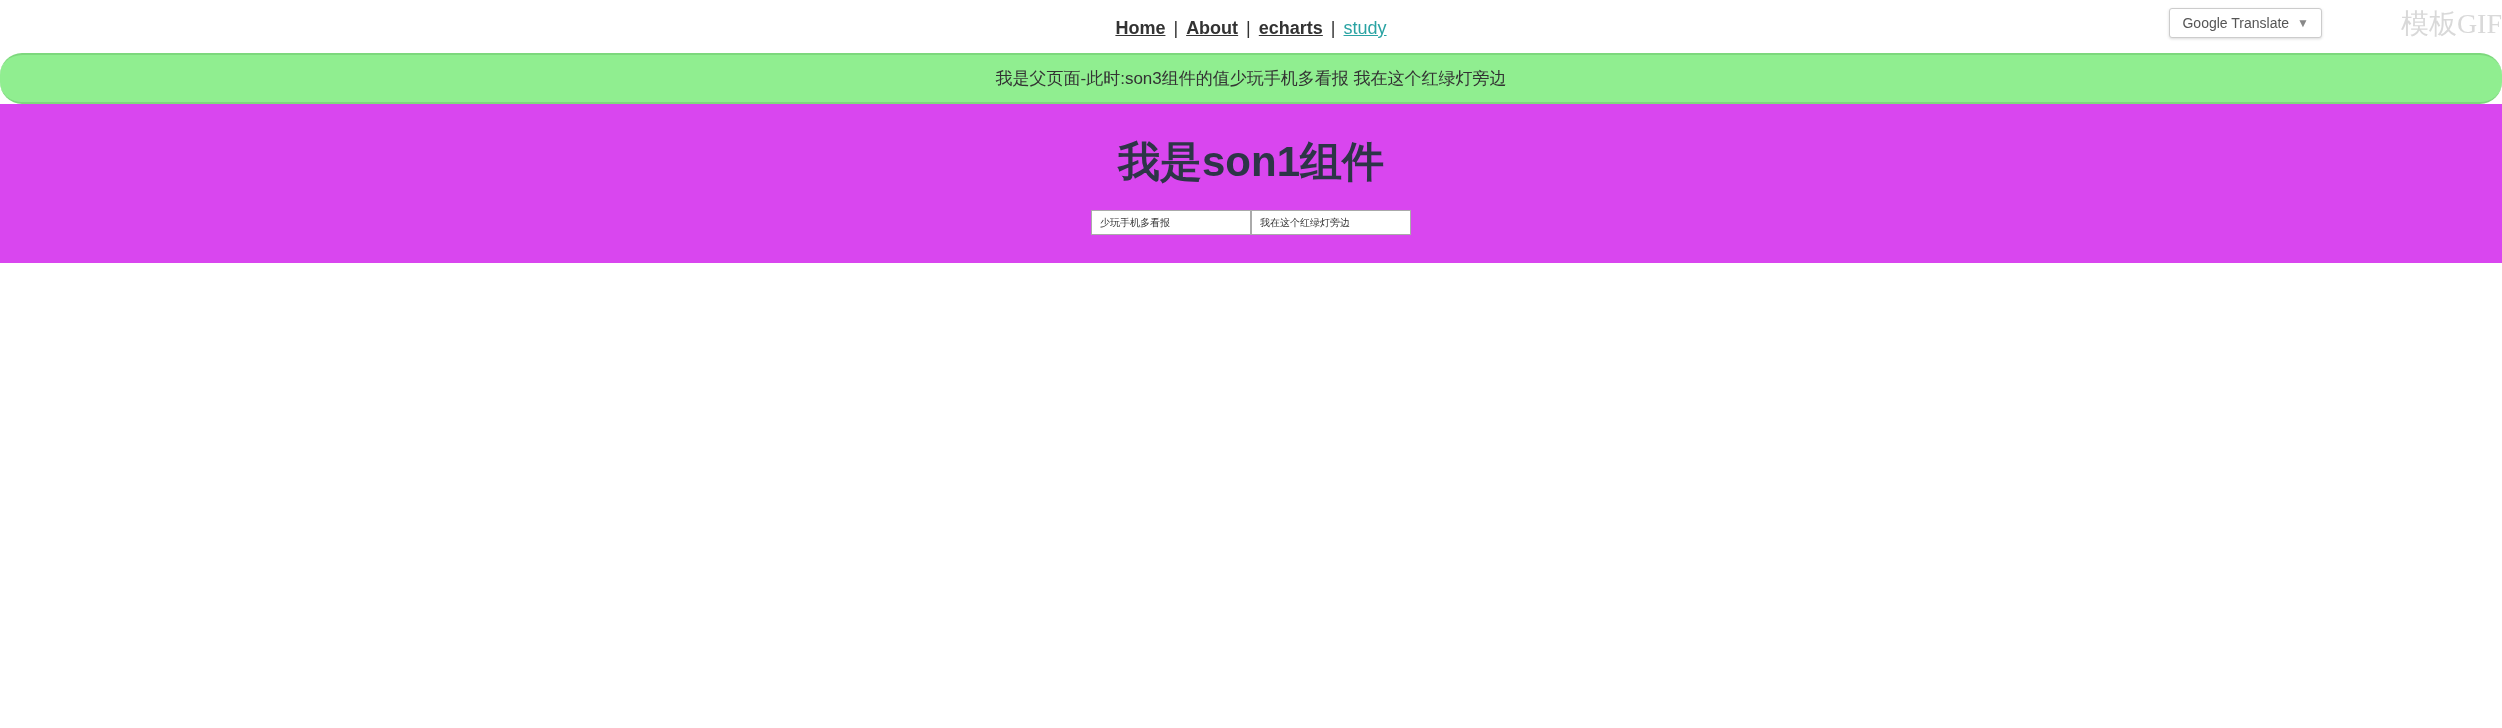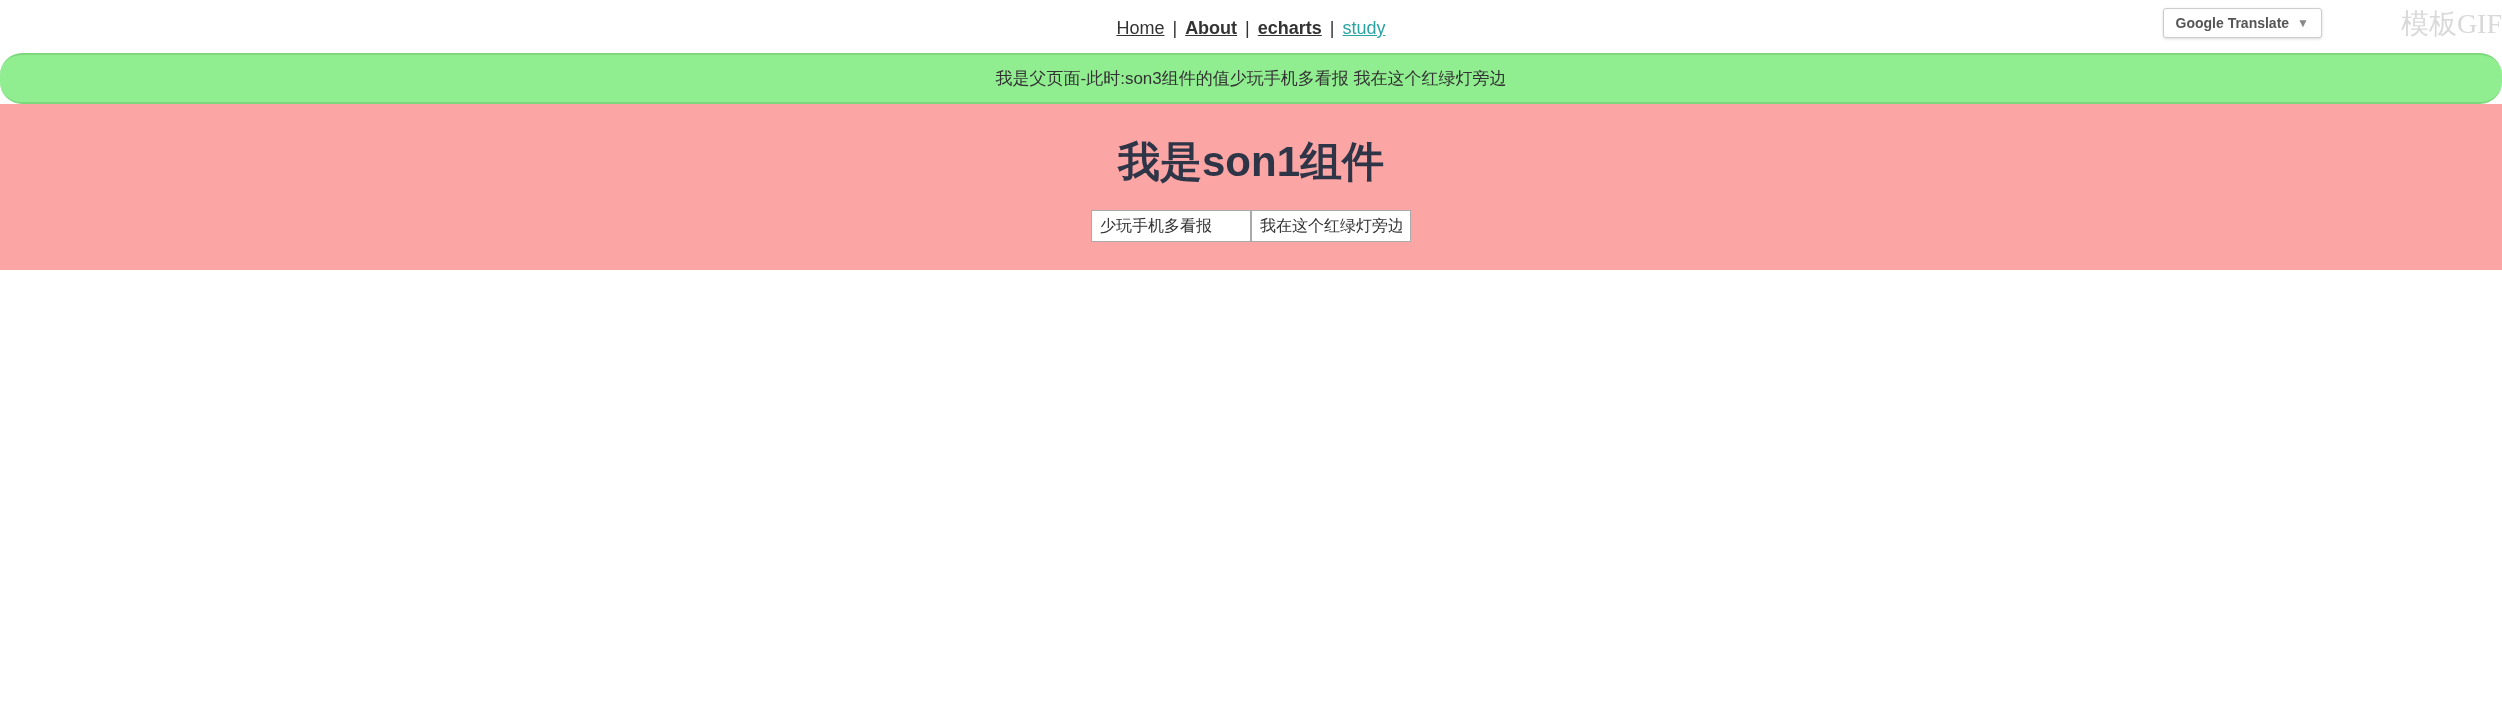--- a/index.html
+++ b/index.html
@@ -25,21 +25,21 @@
       font-size: 18px;
       color: #333;
     }
 
     .nav-bar a {
       text-decoration: none;
       color: #333;
     }
 
     .nav-link-home {
-      font-weight: normal;
+      font-weight: bold;
       text-decoration: underline !important;
       color: #333 !important;
     }
 
     .nav-link-about {
       font-weight: bold;
       text-decoration: underline !important;
       color: #333 !important;
       text-align: center;
     }
@@ -67,63 +67,62 @@
       text-align: center;
       font-size: 17px;
       color: #333;
       border-top: 2px solid #7dd87d;
       border-bottom: 2px solid #7dd87d;
       border-radius: 22px;
     }
 
     
     .son1-container {
-      background-color: #fca5a5;
+      background-color: #d946ef;
       padding: 30px 0 28px;
       text-align: center;
     }
 
     .son1-title {
       font-size: 42px;
       font-weight: bold;
       color: #2d3547;
       margin-bottom: 20px;
     }
 
     .son1-inputs {
       display: flex;
       justify-content: center;
       gap: 0;
     }
 
     .son1-input {
       border: 1px solid #aaa;
       padding: 6px 8px;
-      font-size: 16px;
+      font-size: 10px;
       color: #333;
       background: #fff;
       width: 160px;
     }
 
     
     .google-translate-widget {
       position: absolute;
       top: 8px;
       right: 180px;
       background: #fff;
       border: 1px solid #ccc;
       border-radius: 3px;
       padding: 6px 12px;
       font-size: 14px;
       color: #555;
       display: flex;
       align-items: center;
       gap: 8px;
       box-shadow: 0 1px 3px rgba(0,0,0,0.15);
-      font-weight: bold;
     }
 
     .watermark {
       position: absolute;
       top: 5px;
       right: 0;
       font-size: 28px;
       color: rgba(180,180,180,0.5);
       font-family: serif;
     }

